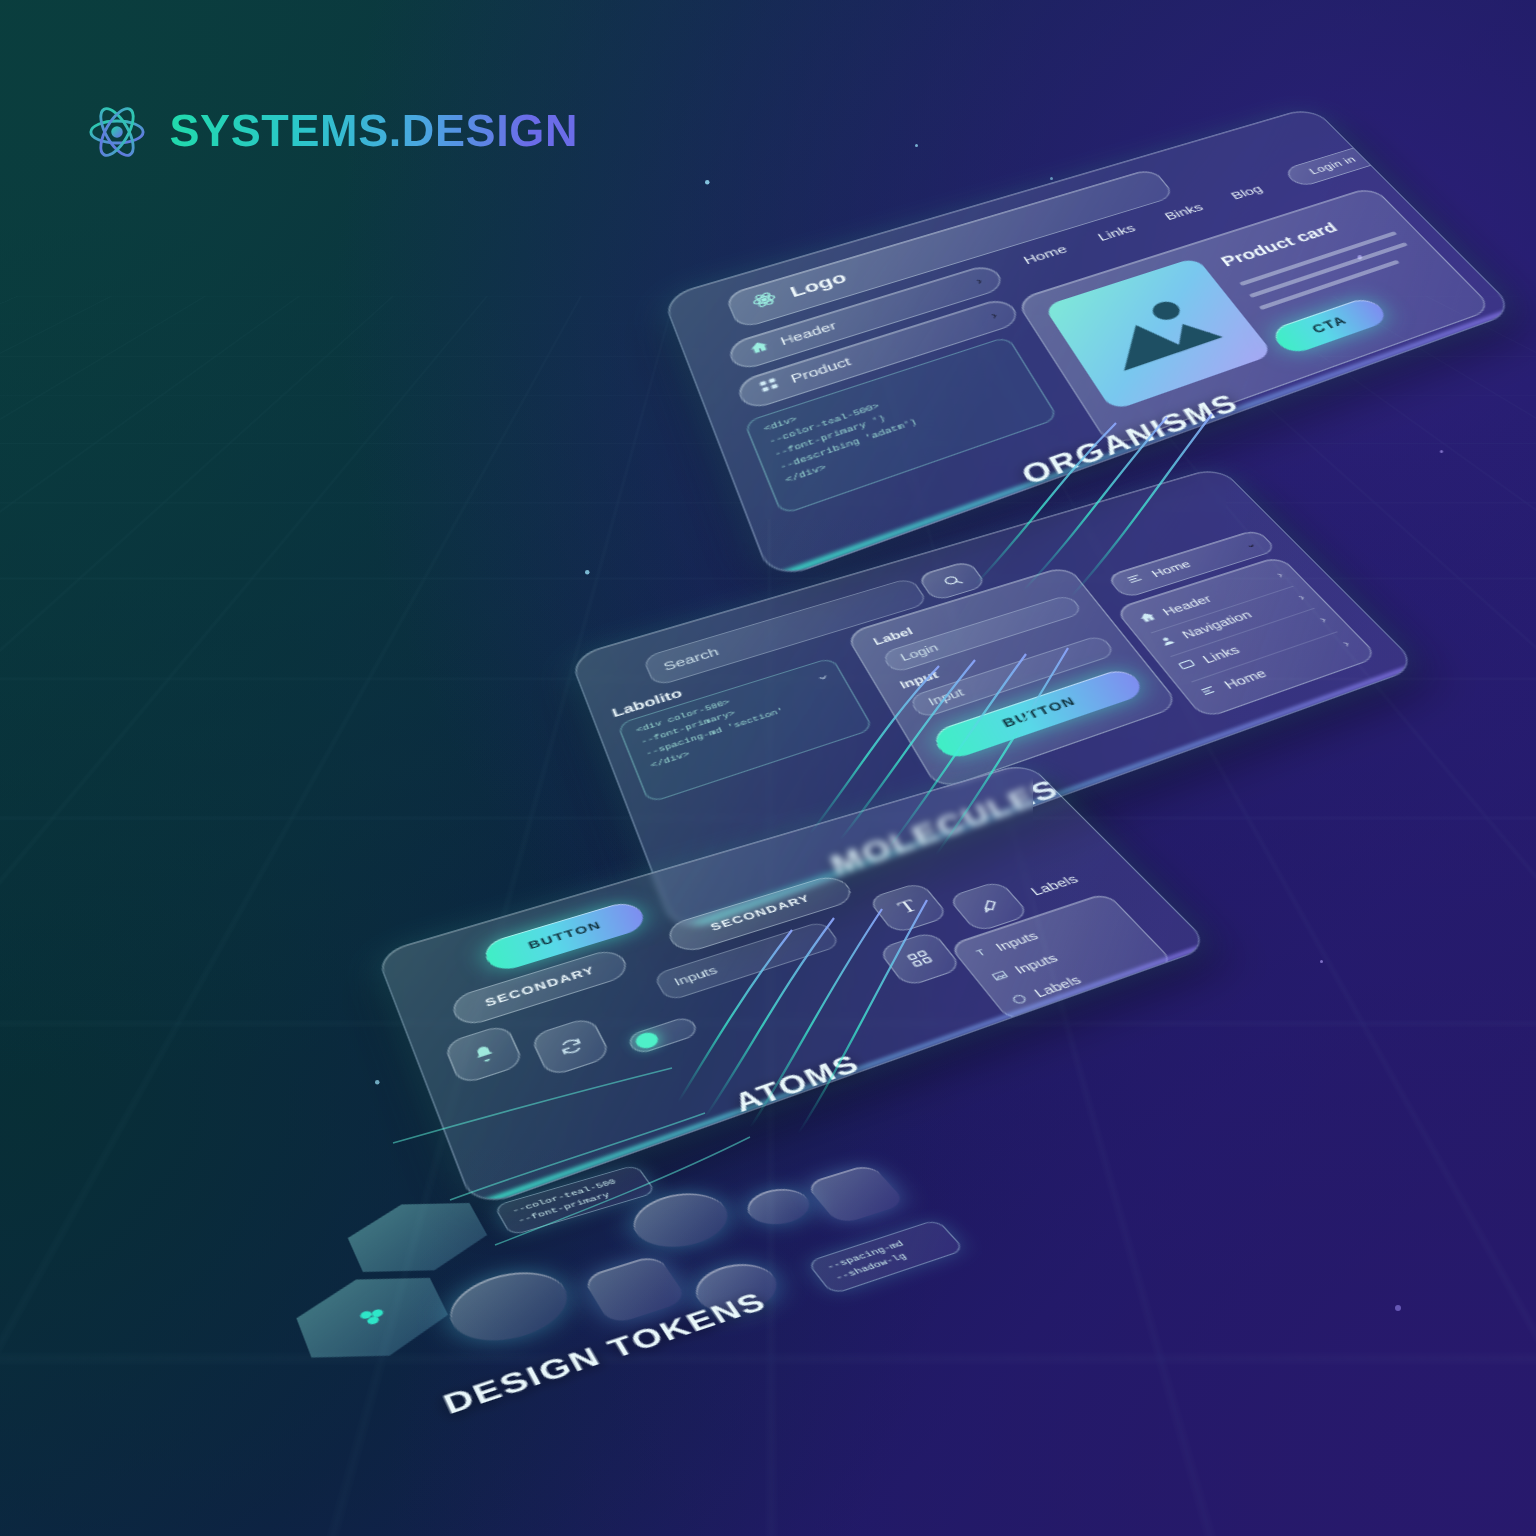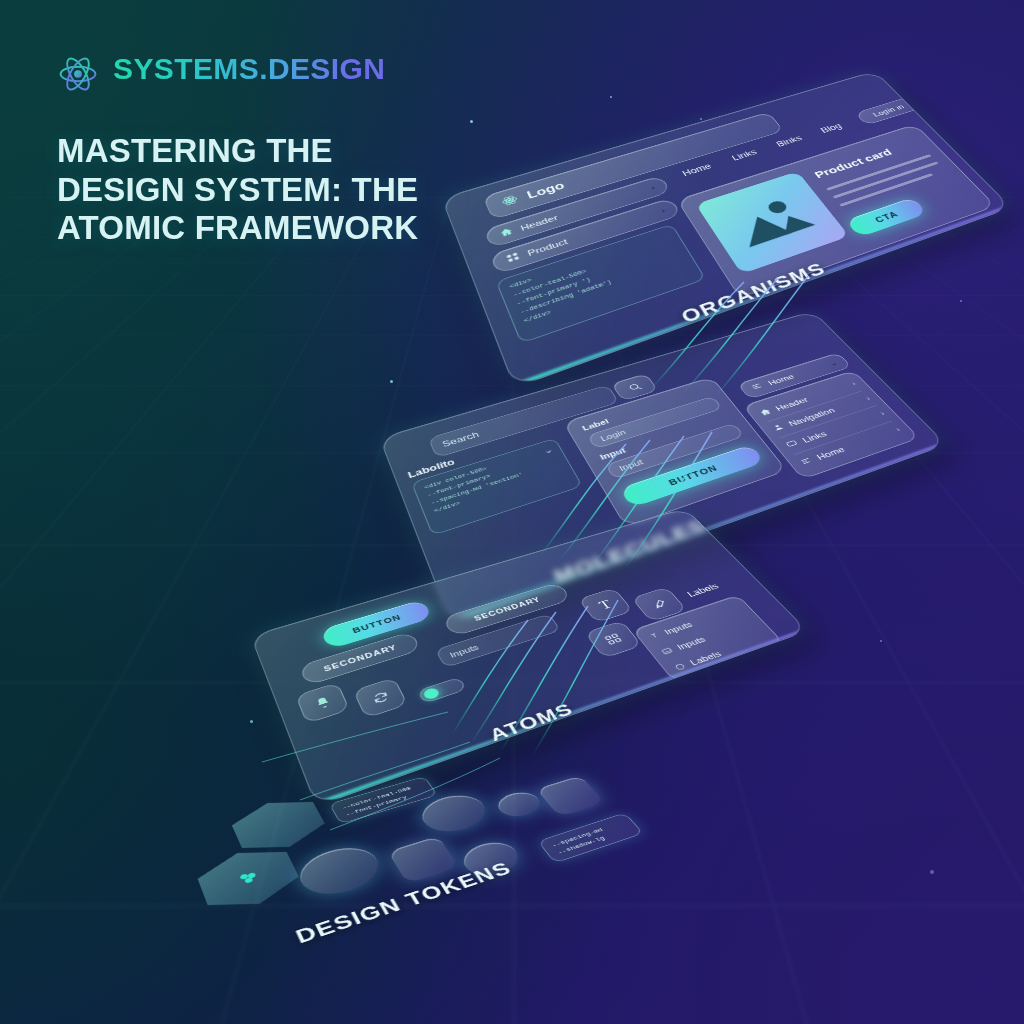--- a/index.html
+++ b/index.html
@@ -25,21 +25,21 @@
       linear-gradient(rgba(120,200,220,.045) 1px, transparent 1px),
       linear-gradient(90deg, rgba(120,200,220,.045) 1px, transparent 1px);
     background-size:64px 64px;
     transform:perspective(700px) rotateX(58deg) scale(1.9);
     transform-origin:50% 40%;
     opacity:.55;
   }
   .spark { position:absolute; border-radius:50%; background:#9fe9ff; filter:blur(.4px); }
 
   
-  #brand { position:absolute; left:56px; top:52px; display:flex; gap:13px; }
+  #brand { position:absolute; left:56px; top:66px; display:flex; align-items:center; gap:13px; }
   #brand .logo-mark { width:44px; height:44px; }
   #brand .wordmark {
     font-size:30px; font-weight:bold; letter-spacing:.4px;
     background:linear-gradient(90deg,#21d9ac 0%, #2bc6c9 32%, #4aa6e0 62%, #6b6ce8 88%);
     -webkit-background-clip:text; background-clip:text; color:transparent;
     white-space:nowrap;
   }
   #headline {
     position:absolute; left:57px; top:132px; width:380px;
     font-size:33px; font-weight:bold; line-height:1.17; letter-spacing:.2px;
@@ -185,21 +185,20 @@
           <ellipse cx="24" cy="24" rx="19" ry="8"></ellipse>
           <ellipse cx="24" cy="24" rx="19" ry="8" transform="rotate(60 24 24)"></ellipse>
           <ellipse cx="24" cy="24" rx="19" ry="8" transform="rotate(120 24 24)"></ellipse>
         </g>
         <circle cx="24" cy="24" r="4.2" fill="url(#ag)"></circle>
       </svg>
     </span>
     <span class="wordmark">SYSTEMS.DESIGN</span>
   </div>
 
-  <div id="headline">MASTERING THE DESIGN SYSTEM: THE ATOMIC FRAMEWORK</div>
 
   <div class="layer" style="left:470px; top:60px; width:520px; height:300px;
               transform:perspective(1100px) rotateX(50deg) rotateZ(-27deg) skewX(-3deg);">
     <div class="panel" style="width:520px;height:275px;">
 
       <div class="glass" style="position:absolute;left:38px;top:16px;width:330px;height:40px;border-radius:14px;display:flex;align-items:center;gap:10px;padding-left:14px;">
         <span>
           <svg viewBox="0 0 24 24" width="17" height="17" fill="none" stroke="#9beee0" stroke-width="1.5">
             <ellipse cx="12" cy="12" rx="10" ry="4.3"></ellipse>
             <ellipse cx="12" cy="12" rx="10" ry="4.3" transform="rotate(60 12 12)"></ellipse>

